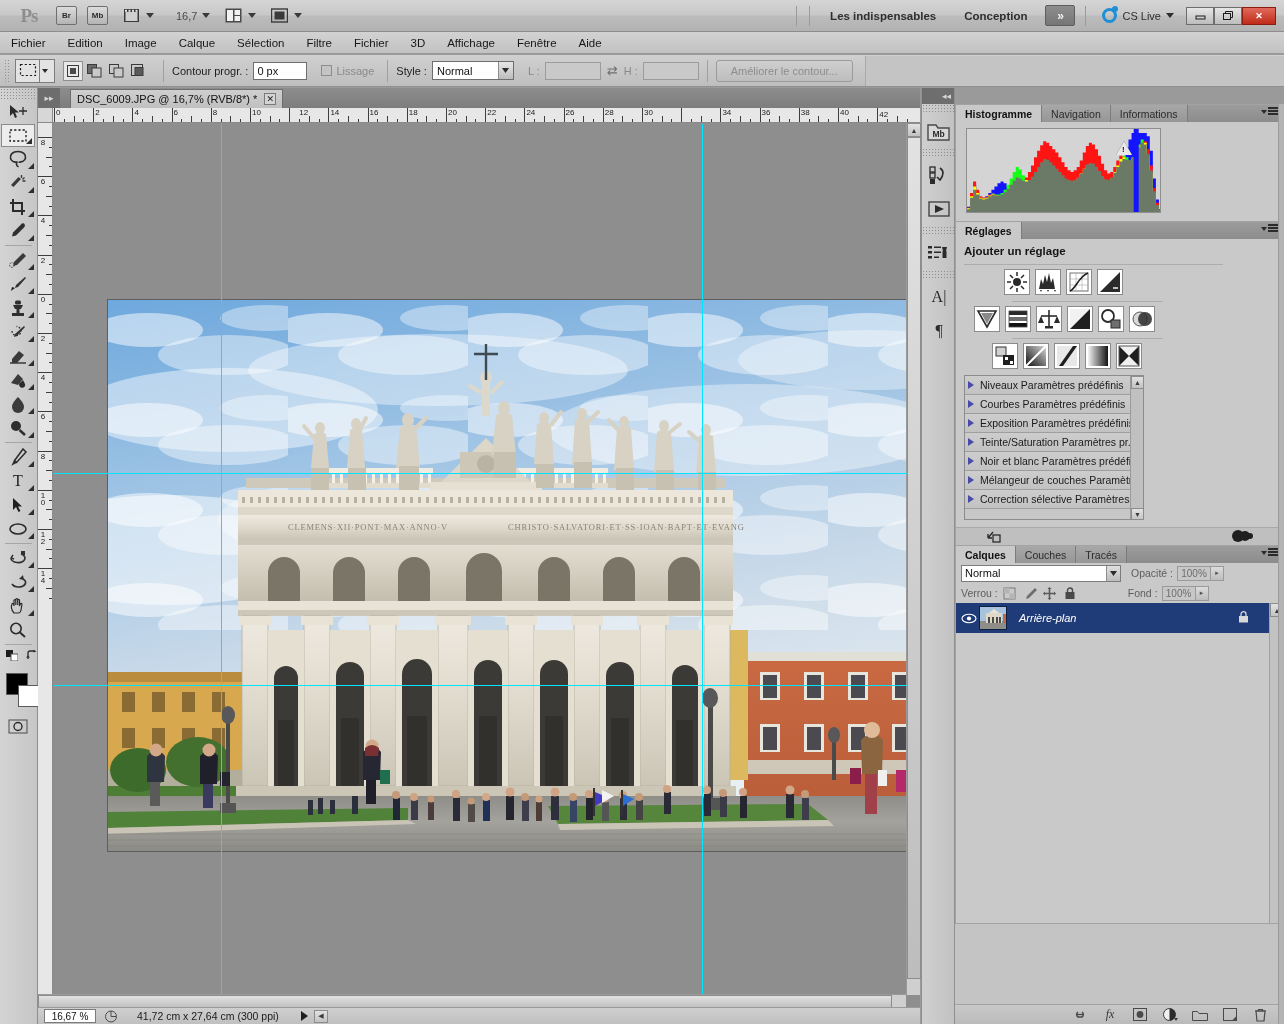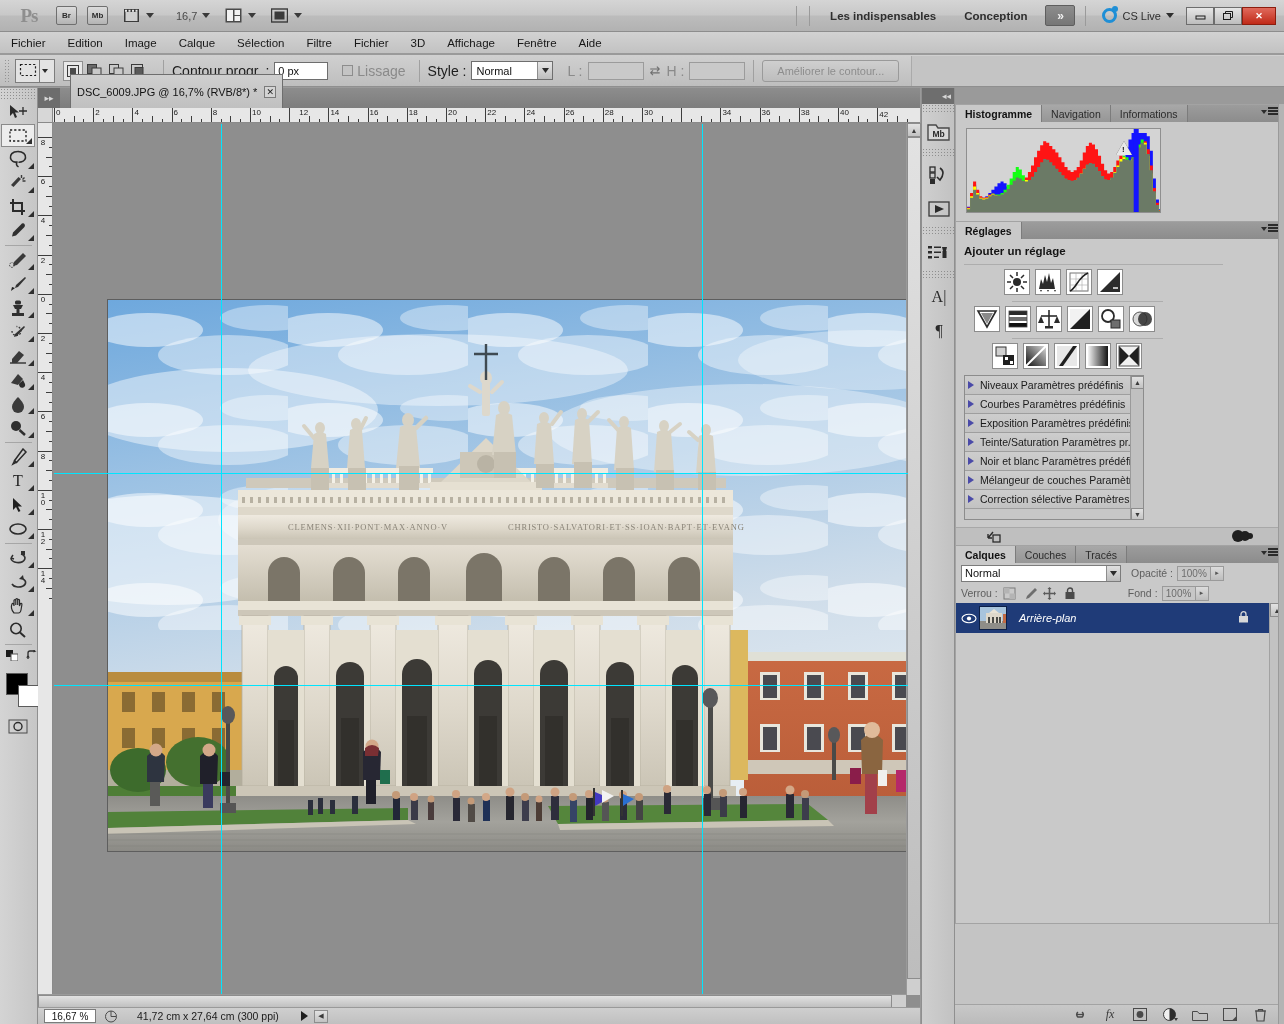--- a/index.html
+++ b/index.html
@@ -89,21 +89,21 @@
     width:40px;height:24px;border:1px solid #7d7d7d;background:#e3e3e3;
     display:flex;align-items:center; margin-right:8px;
   }
   .tp-icon{width:23px;height:22px;display:flex;align-items:center;justify-content:center;}
   .tp-car{width:0;height:0;border-left:3.5px solid transparent;border-right:3.5px solid transparent;
     border-top:4px solid #2a2a2a;margin-left:2px;}
   .selmodes{display:flex;align-items:center;gap:2px;margin-right:6px;}
   .selmode{width:20px;height:20px;display:flex;align-items:center;justify-content:center;}
   .selmode.active{background:#e8e8e8;border:1px solid #909090;}
   .vsep{width:1px;height:22px;background:#a0a0a0;margin:0 8px;}
-  .opt-label{font-size:14px;color:#1d1d1d;margin-right:5px;white-space:nowrap;}
+  .opt-label{font-size:11px;color:#1d1d1d;margin-right:5px;white-space:nowrap;}
   .opt-label.dim{color:#8a8a8a;}
   .tfield{
     height:18px;border:1px solid #6e6e6e;background:#fff;
     font-size:11px;padding:0 3px;line-height:17px;color:#111;
   }
   .tfield.dis{background:#c9c9c9;border-color:#9b9b9b;}
   .chk{width:11px;height:11px;border:1px solid #8d8d8d;background:#c4c4c4;margin-right:4px;}
   .combo{
     height:19px;border:1px solid #6e6e6e;background:#fff;display:flex;align-items:center;
     font-size:11px;padding-left:4px;color:#111;
@@ -144,21 +144,21 @@
 
   
   .tabbar{
     position:absolute;left:38px;top:88px;width:882px;height:20px;
     background:linear-gradient(to bottom,#8d8d8d,#7d7d7d);
     display:flex;align-items:flex-end;
   }
   .collapse-tab{width:22px;height:20px;background:#6d6d6d;color:#d8d8d8;
     display:flex;align-items:center;justify-content:center;font-size:9px;}
   .doctab{
-    height:34px;background:linear-gradient(to bottom,#cfcfcf,#c0c0c0);
+    height:19px;background:linear-gradient(to bottom,#cfcfcf,#c0c0c0);
     border:1px solid #6e6e6e;border-bottom:none;
     display:flex;align-items:center;padding:0 6px;margin-left:10px;
     font-size:11px;color:#121212;
   }
   .doctab .x{
     margin-left:7px;width:12px;height:12px;border:1px solid #7a7a7a;background:#d4d4d4;
     display:flex;align-items:center;justify-content:center;font-size:9px;color:#222;
   }
 
   

